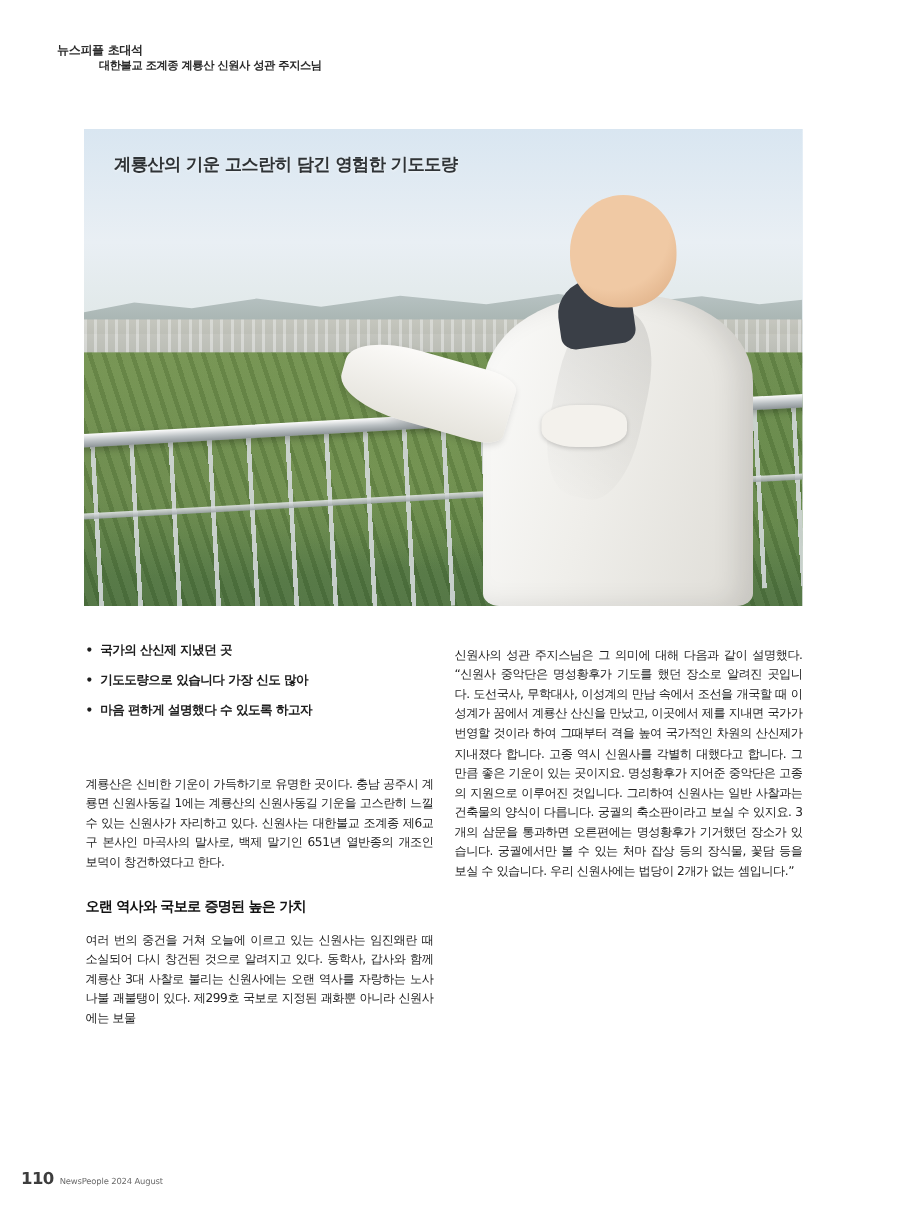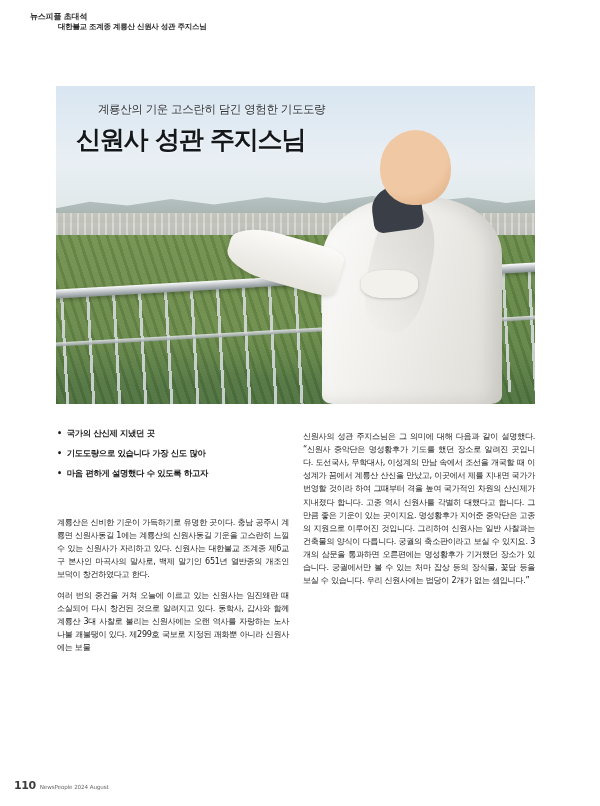--- a/index.html
+++ b/index.html
@@ -19,23 +19,24 @@
   .page {
     position: absolute;
     inset: 0;
     background: #ffffff;
   }
 
   
   .masthead {
     position: absolute;
     left: 26px;
-    top: 10px;
+    top: 27px;
     display: flex;
     align-items: center;
+    gap: 8px;
   }
   .masthead-rule {
     width: 4px;
     background: #d4122a;
     border-radius: 0;
   }
   .masthead-text {
     display: flex;
     flex-direction: column;
     justify-content: center;
@@ -231,27 +232,26 @@
     box-shadow: 0 2px 5px rgba(0,0,0,.12);
   }
   .hero-overlay-text {
     position: absolute;
     left: 20px;
     top: 16px;
     right: 34%;
   }
   .hero-kicker {
     font-size: 11.5px;
-    font-weight: normal;
+    font-weight: bold;
     color: #2f3336;
     letter-spacing: -0.4px;
     margin-bottom: 8px;
     text-shadow: 0 1px 2px rgba(255,255,255,.7);
     white-space: nowrap;
-    margin-left: 22px;
   }
   .hero-title {
     font-size: 25px;
     font-weight: bold;
     color: #15181b;
     letter-spacing: -1.2px;
     line-height: 1.22;
     text-shadow: 0 1px 3px rgba(255,255,255,.55);
     white-space: nowrap;
   }
@@ -354,41 +354,41 @@
     </div>
     <div class="monk">
       <div class="monk-robe"></div>
       <div class="monk-arm"></div>
       <div class="monk-sash"></div>
       <div class="monk-collar"></div>
       <div class="monk-head"></div>
     </div>
     <div class="hero-overlay-text">
       <div class="hero-kicker">계룡산의 기운 고스란히 담긴 영험한 기도도량</div>
-      <div class="hero-title">신원사 성관 주지스님</div>
     </div>
   </div>
 
   <div class="bullets">
     <div class="bullet">
       <span class="bullet-dot">•</span>
       <span>국가의 산신제 지냈던 곳</span>
     </div>
     <div class="bullet">
       <span class="bullet-dot">•</span>
       <span>기도도량으로 있습니다 가장 신도 많아</span>
     </div>
     <div class="bullet">
       <span class="bullet-dot">•</span>
       <span>마음 편하게 설명했다 수 있도록 하고자</span>
     </div>
   </div>
 
   <div class="col col-left">
     <p>계룡산은 신비한 기운이 가득하기로 유명한 곳이다. 충남 공주시 계룡면 신원사동길 1에는 계룡산의 신원사동길 기운을 고스란히 느낄 수 있는 신원사가 자리하고 있다. 신원사는 대한불교 조계종 제6교구 본사인 마곡사의 말사로, 백제 말기인 651년 열반종의 개조인 보덕이 창건하였다고 한다.</p>
+    <div class="subhead">오랜 역사와 국보로 증명된 높은 가치</div>
     <p>여러 번의 중건을 거쳐 오늘에 이르고 있는 신원사는 임진왜란 때 소실되어 다시 창건된 것으로 알려지고 있다. 동학사, 갑사와 함께 계룡산 3대 사찰로 불리는 신원사에는 오랜 역사를 자랑하는 노사나불 괘불탱이 있다. 제299호 국보로 지정된 괘화뿐 아니라 신원사에는 보물</p>
   </div>
 
   <div class="col col-right">
     <p>신원사의 성관 주지스님은 그 의미에 대해 다음과 같이 설명했다. “신원사 중악단은 명성황후가 기도를 했던 장소로 알려진 곳입니다. 도선국사, 무학대사, 이성계의 만남 속에서 조선을 개국할 때 이성계가 꿈에서 계룡산 산신을 만났고, 이곳에서 제를 지내면 국가가 번영할 것이라 하여 그때부터 격을 높여 국가적인 차원의 산신제가 지내졌다 합니다. 고종 역시 신원사를 각별히 대했다고 합니다. 그만큼 좋은 기운이 있는 곳이지요. 명성황후가 지어준 중악단은 고종의 지원으로 이루어진 것입니다. 그리하여 신원사는 일반 사찰과는 건축물의 양식이 다릅니다. 궁궐의 축소판이라고 보실 수 있지요. 3개의 삼문을 통과하면 오른편에는 명성황후가 기거했던 장소가 있습니다. 궁궐에서만 볼 수 있는 처마 잡상 등의 장식물, 꽃담 등을 보실 수 있습니다. 우리 신원사에는 법당이 2개가 없는 셈입니다.”</p>
   </div>
 
   <div class="footer">
     <span class="folio">110</span>
     <span class="imprint">NewsPeople 2024 August</span>

